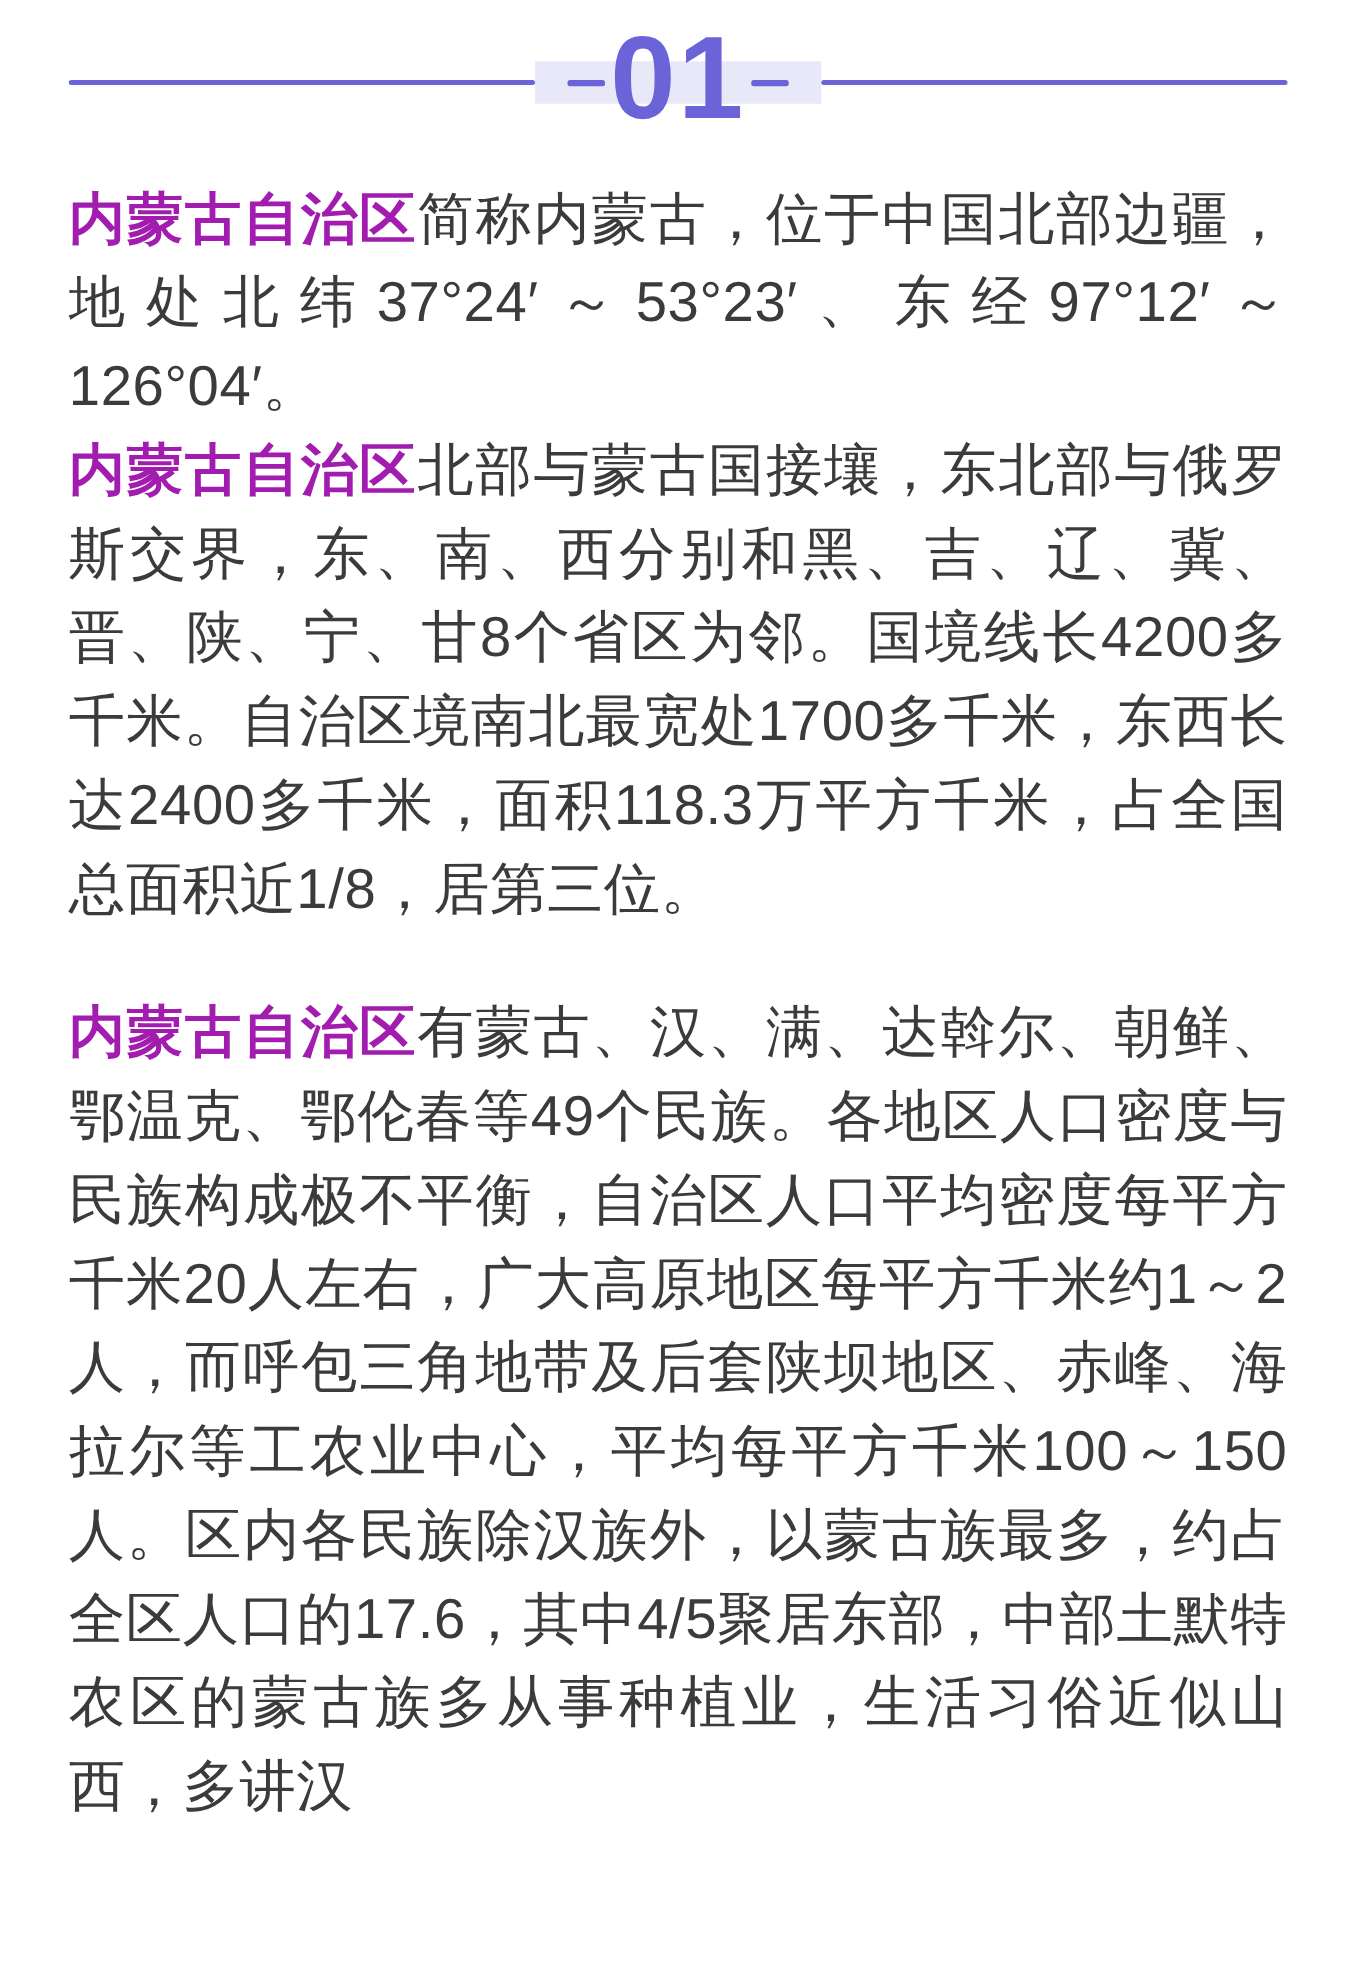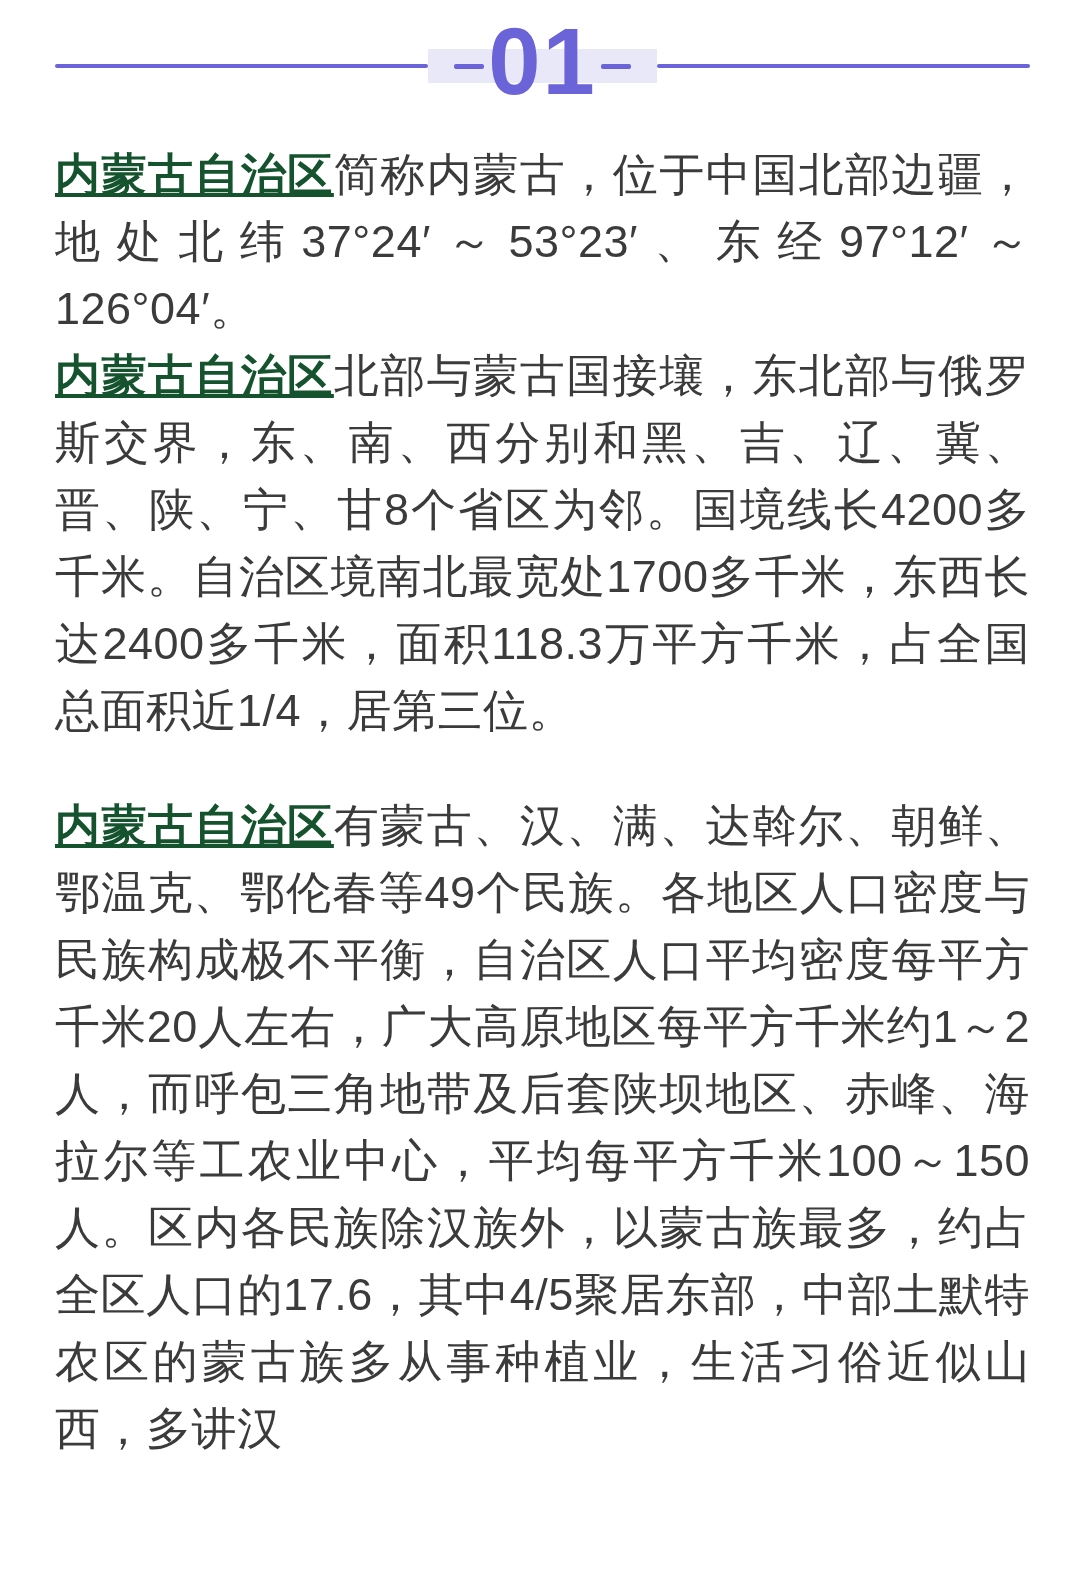--- a/index.html
+++ b/index.html
@@ -64,22 +64,21 @@
     margin: 0;
     font-size: 45px;
     line-height: 67px;
     color: #3B3B3B;
     text-align: justify;
     text-justify: inter-character;
     letter-spacing: 0.5px;
   }
   p.para .lead {
     font-weight: bold;
-    color: #14532d;
-    text-decoration: underline;
+    color: #a21caf;
   }
   p.para.spaced {
     margin-top: 48px;
   }
 </style>
 </head>
 <body>
 
 <div class="page">
   <div class="content">
@@ -91,20 +90,20 @@
         <div class="section-num">01</div>
         <div class="dash"></div>
       </div>
       <div class="line"></div>
     </div>
 
     <div class="body-text">
 
       <p class="para"><span class="lead">内蒙古自治区</span><span>简称内蒙古，位于中国北部边疆，地处北纬37°24′～53°23′、东经97°12′～126°04′。</span></p>
 
-      <p class="para"><span class="lead">内蒙古自治区</span><span>北部与蒙古国接壤，东北部与俄罗斯交界，东、南、西分别和黑、吉、辽、冀、晋、陕、宁、甘8个省区为邻。国境线长4200多千米。自治区境南北最宽处1700多千米，东西长达2400多千米，面积118.3万平方千米，占全国总面积近1/4，居第三位。</span></p>
+      <p class="para"><span class="lead">内蒙古自治区</span><span>北部与蒙古国接壤，东北部与俄罗斯交界，东、南、西分别和黑、吉、辽、冀、晋、陕、宁、甘8个省区为邻。国境线长4200多千米。自治区境南北最宽处1700多千米，东西长达2400多千米，面积118.3万平方千米，占全国总面积近1/8，居第三位。</span></p>
 
 
       <p class="para spaced"><span class="lead">内蒙古自治区</span><span>有蒙古、汉、满、达斡尔、朝鲜、鄂温克、鄂伦春等49个民族。各地区人口密度与民族构成极不平衡，自治区人口平均密度每平方千米20人左右，广大高原地区每平方千米约1～2人，而呼包三角地带及后套陕坝地区、赤峰、海拉尔等工农业中心，平均每平方千米100～150人。区内各民族除汉族外，以蒙古族最多，约占全区人口的17.6，其中4/5聚居东部，中部土默特农区的蒙古族多从事种植业，生活习俗近似山西，多讲汉</span></p>
 
     </div>
   </div>
 </div>
 
 </body></html>

